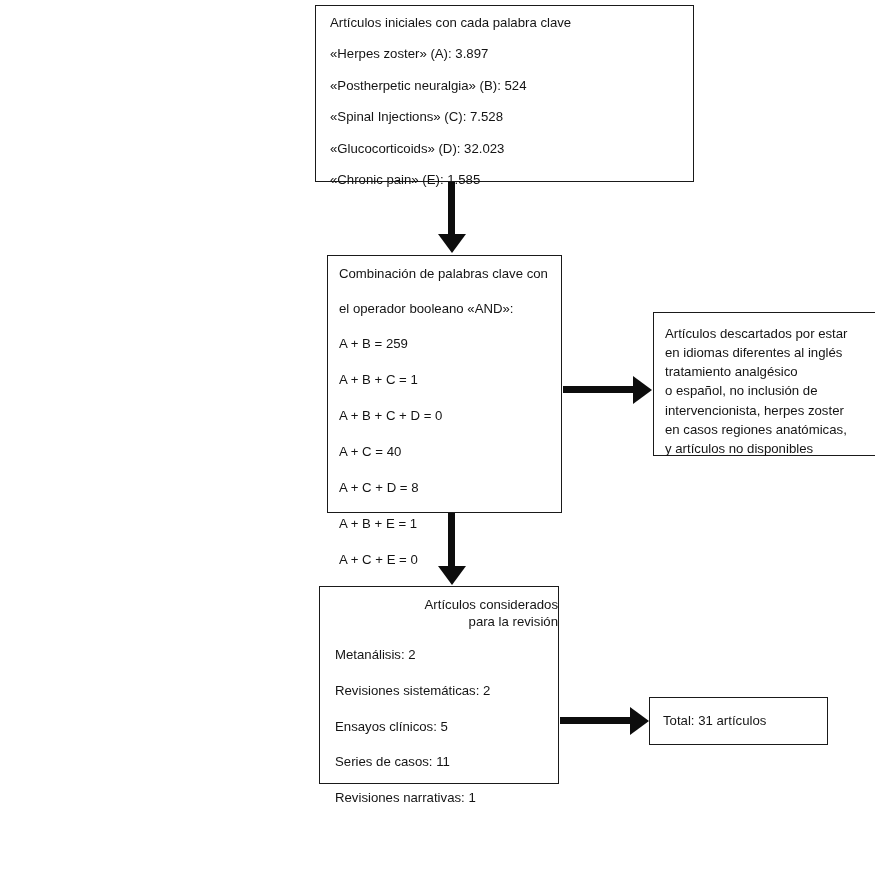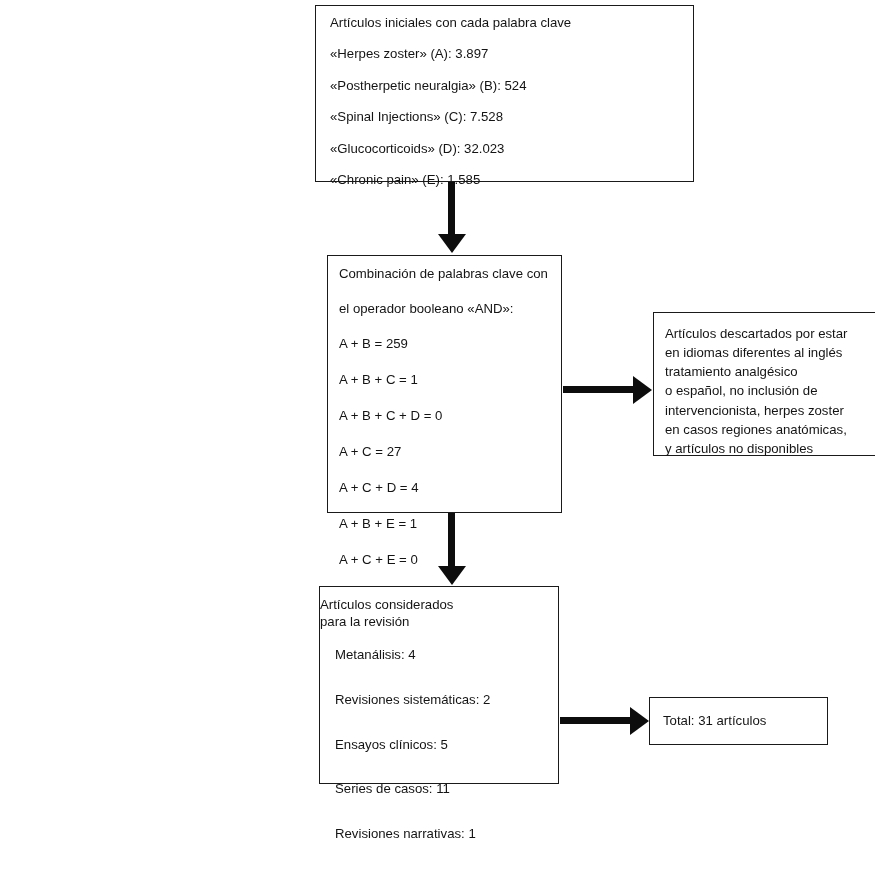--- a/index.html
+++ b/index.html
@@ -68,27 +68,27 @@
   }
   #box-discarded .box-inner { padding: 11px 0 0 11px; }
   #box-discarded .line + .line { margin-top: 0; }
   #box-discarded .line { line-height: 1.45; }
 
   #box-considered {
     left: 303px; top: 586px; width: 240px; height: 198px;
   }
   #box-considered .box-inner { padding: 10px 0 0 0; }
   #box-considered .title {
-    text-align: left;
+    text-align: right;
     font-size: 13.2px;
     line-height: 1.28;
     color: #141414;
   }
   #box-considered .items { margin-top: 16px; padding-left: 15px; }
-  #box-considered .items .line + .line { margin-top: 28px; }
+  #box-considered .items .line + .line { margin-top: 19px; }
 
   #box-total {
     left: 633px; top: 697px; width: 179px; height: 48px;
   }
   #box-total .box-inner {
     padding: 0 0 0 13px;
     height: 100%;
     display: flex;
     align-items: center;
   }
@@ -168,22 +168,22 @@
     <div class="arrow-v-head" id="arrow1-head"></div>
   </div>
 
   <div class="box" id="box-combination">
     <div class="box-inner">
       <div class="line tight">Combinación de palabras clave con</div>
       <div class="line tight">el operador booleano «AND»:</div>
       <div class="line hdr-gap">A + B = 259</div>
       <div class="line">A + B + C = 1</div>
       <div class="line">A + B + C + D = 0</div>
-      <div class="line">A + C = 27</div>
-      <div class="line">A + C + D = 4</div>
+      <div class="line">A + C = 40</div>
+      <div class="line">A + C + D = 8</div>
       <div class="line">A + B + E = 1</div>
       <div class="line">A + C + E = 0</div>
     </div>
   </div>
 
   <div class="arrow">
     <div class="arrow-h-stem" id="arrow3-stem"></div>
     <div class="arrow-h-head" id="arrow3-head"></div>
   </div>
 
@@ -202,21 +202,21 @@
   <div class="arrow">
     <div class="arrow-v-stem" id="arrow2-stem"></div>
     <div class="arrow-v-head" id="arrow2-head"></div>
   </div>
 
   <div class="box" id="box-considered">
     <div class="box-inner">
       <div class="title">Artículos considerados</div>
       <div class="title">para la revisión</div>
       <div class="items">
-        <div class="line">Metanálisis: 4</div>
+        <div class="line">Metanálisis: 2</div>
         <div class="line">Revisiones sistemáticas: 2</div>
         <div class="line">Ensayos clínicos: 5</div>
         <div class="line">Series de casos: 11</div>
         <div class="line">Revisiones narrativas: 1</div>
       </div>
     </div>
   </div>
 
   <div class="arrow">
     <div class="arrow-h-stem" id="arrow4-stem"></div>

